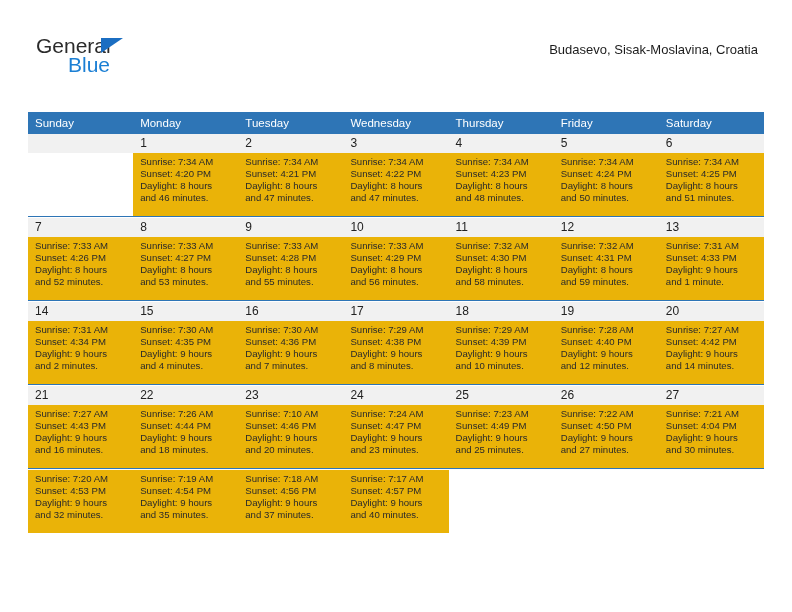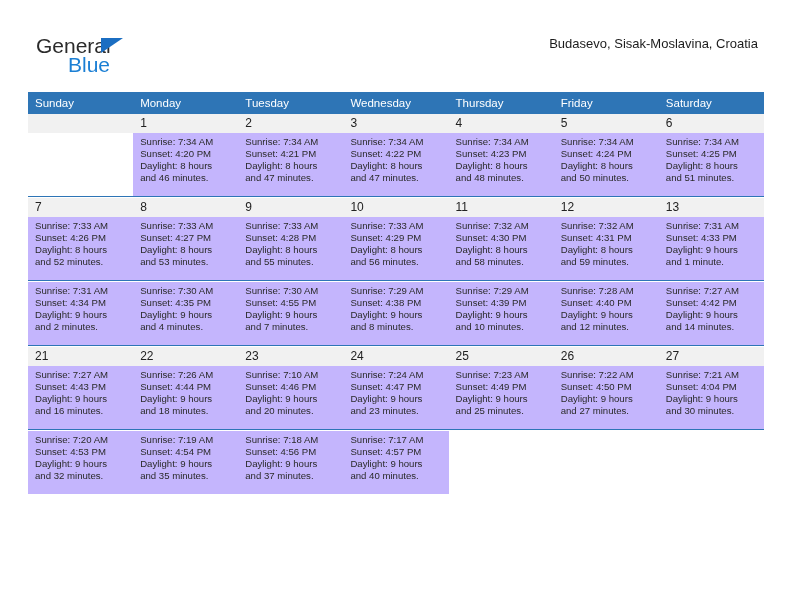--- a/index.html
+++ b/index.html
@@ -71,32 +71,32 @@
     top: 30px;
     text-align: right;
   }
   .cal-title {
     font-size: 27px;
     color: #1c1c1c;
     line-height: 32px;
     white-space: nowrap;
   }
   .cal-subtitle {
-    margin-top: 6px;
+    margin-top: 12px;
     font-size: 13px;
     color: #1c1c1c;
     line-height: 16px;
     white-space: nowrap;
   }
 
   
   .grid {
     position: absolute;
     left: 28px;
-    top: 92px;
+    top: 112px;
     width: 736px;
   }
   table.cal {
     border-collapse: collapse;
     width: 736px;
     table-layout: fixed;
   }
   table.cal th {
     background: #2e75b6;
     color: #ffffff;
@@ -112,21 +112,21 @@
     background: #f1f1f1;
     font-size: 12px;
     color: #222222;
     padding: 3px 0 3px 7px;
     height: 18px;
     line-height: 13px;
     vertical-align: top;
     border: none;
   }
   td.info {
-    background: #c4b5fd;
+    background: #eab308;
     font-size: 9.6px;
     color: #2a2a2a;
     padding: 3px 6px 7px 7px;
     vertical-align: top;
     line-height: 12.1px;
     height: 63px;
     border: none;
   }
   tr.weekrule td {
     padding: 0;
@@ -286,35 +286,44 @@
           <tr class="weekrule">
             <td></td>
             <td></td>
             <td></td>
             <td></td>
             <td></td>
             <td></td>
             <td></td>
           </tr>
           <tr>
+            <td class="daynum">14</td>
+            <td class="daynum">15</td>
+            <td class="daynum">16</td>
+            <td class="daynum">17</td>
+            <td class="daynum">18</td>
+            <td class="daynum">19</td>
+            <td class="daynum">20</td>
+          </tr>
+          <tr>
             <td class="info">
               <span class="info-line">Sunrise: 7:31 AM</span>
               <span class="info-line">Sunset: 4:34 PM</span>
               <span class="info-line">Daylight: 9 hours</span>
               <span class="info-line">and 2 minutes.</span>
             </td>
             <td class="info">
               <span class="info-line">Sunrise: 7:30 AM</span>
               <span class="info-line">Sunset: 4:35 PM</span>
               <span class="info-line">Daylight: 9 hours</span>
               <span class="info-line">and 4 minutes.</span>
             </td>
             <td class="info">
               <span class="info-line">Sunrise: 7:30 AM</span>
-              <span class="info-line">Sunset: 4:55 PM</span>
+              <span class="info-line">Sunset: 4:36 PM</span>
               <span class="info-line">Daylight: 9 hours</span>
               <span class="info-line">and 7 minutes.</span>
             </td>
             <td class="info">
               <span class="info-line">Sunrise: 7:29 AM</span>
               <span class="info-line">Sunset: 4:38 PM</span>
               <span class="info-line">Daylight: 9 hours</span>
               <span class="info-line">and 8 minutes.</span>
             </td>
             <td class="info">

